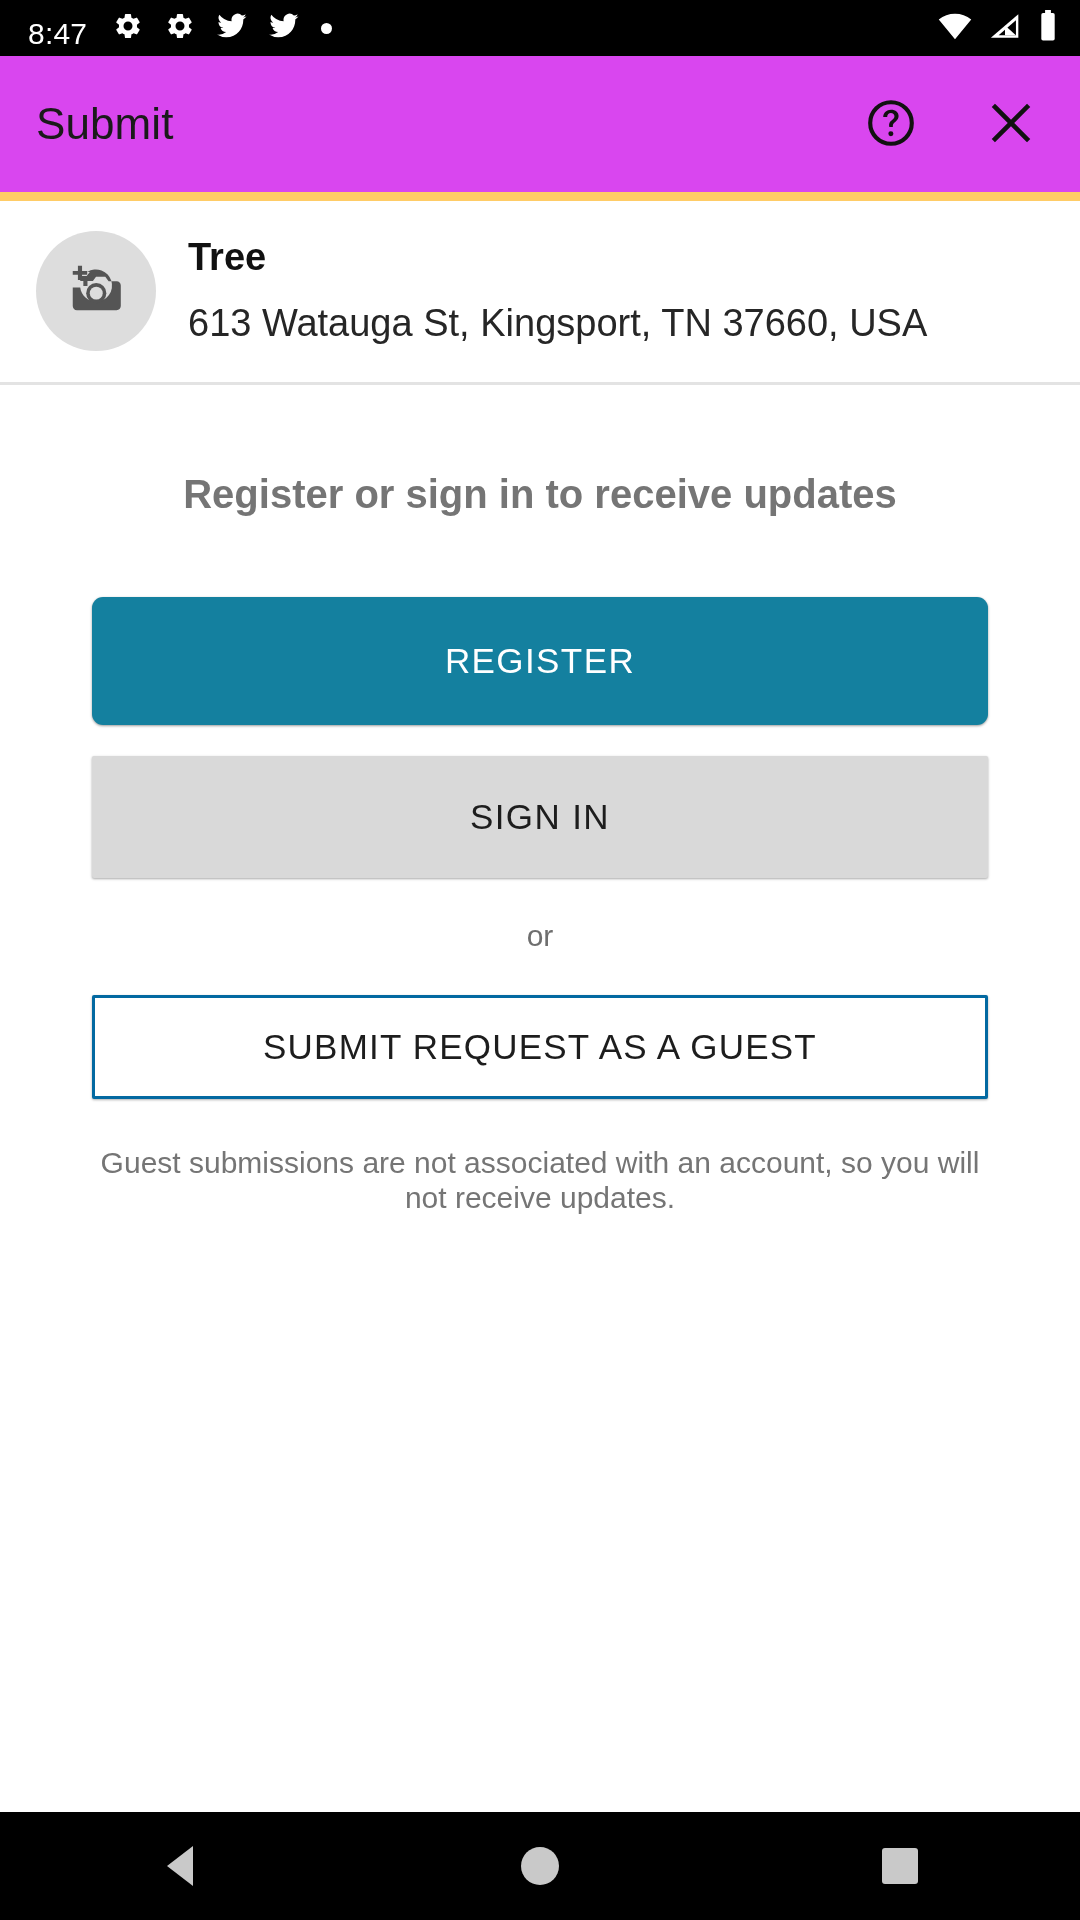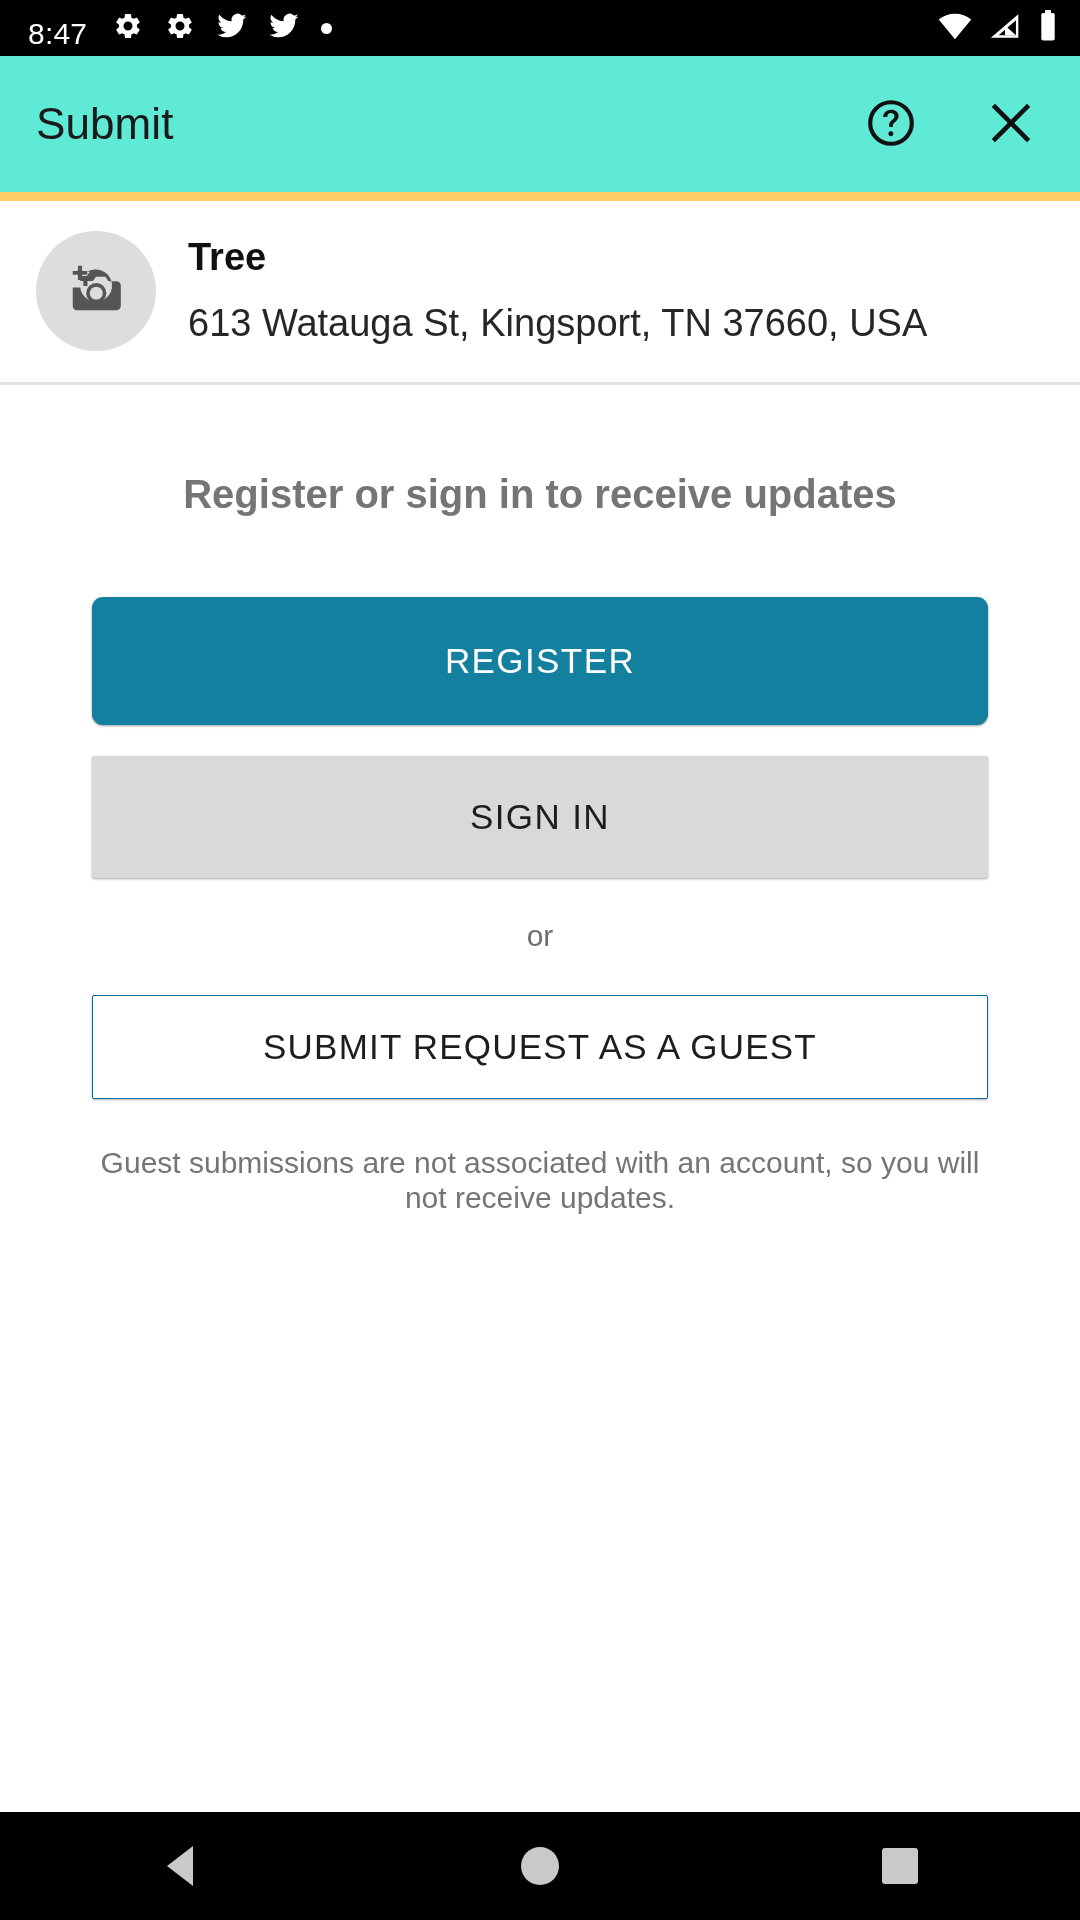--- a/index.html
+++ b/index.html
@@ -51,21 +51,21 @@
   .sb-icon { display: block; }
   .notif-dot {
     width: 11px; height: 11px;
     border-radius: 50%;
     background: #ffffff;
   }
 
   
   .app-bar {
     height: 136px;
-    background: #5eead4;
+    background: #d946ef;
     display: flex;
     align-items: center;
     padding: 0 36px 0 36px;
     flex: 0 0 auto;
   }
   .app-bar-title {
     font-size: 44px;
     color: #1a1a1a;
     font-weight: 400;
     letter-spacing: 0.1px;
@@ -190,21 +190,21 @@
     color: #6e6e6e;
     line-height: 1;
   }
   .btn-guest {
     margin-top: 44px;
     height: 104px;
     background: #ffffff;
     color: #1d1d1d;
     font-size: 35px;
     letter-spacing: 1.2px;
-    border: 1px solid #0369a1;
+    border: 3px solid #0369a1;
     border-radius: 2px;
     box-shadow: 0 1px 3px rgba(0,0,0,0.20), 0 1px 2px rgba(0,0,0,0.12);
   }
   .guest-note {
     margin-top: 46px;
     text-align: center;
     font-size: 30px;
     color: #757575;
     line-height: 1.18;
     padding: 0 4px;

